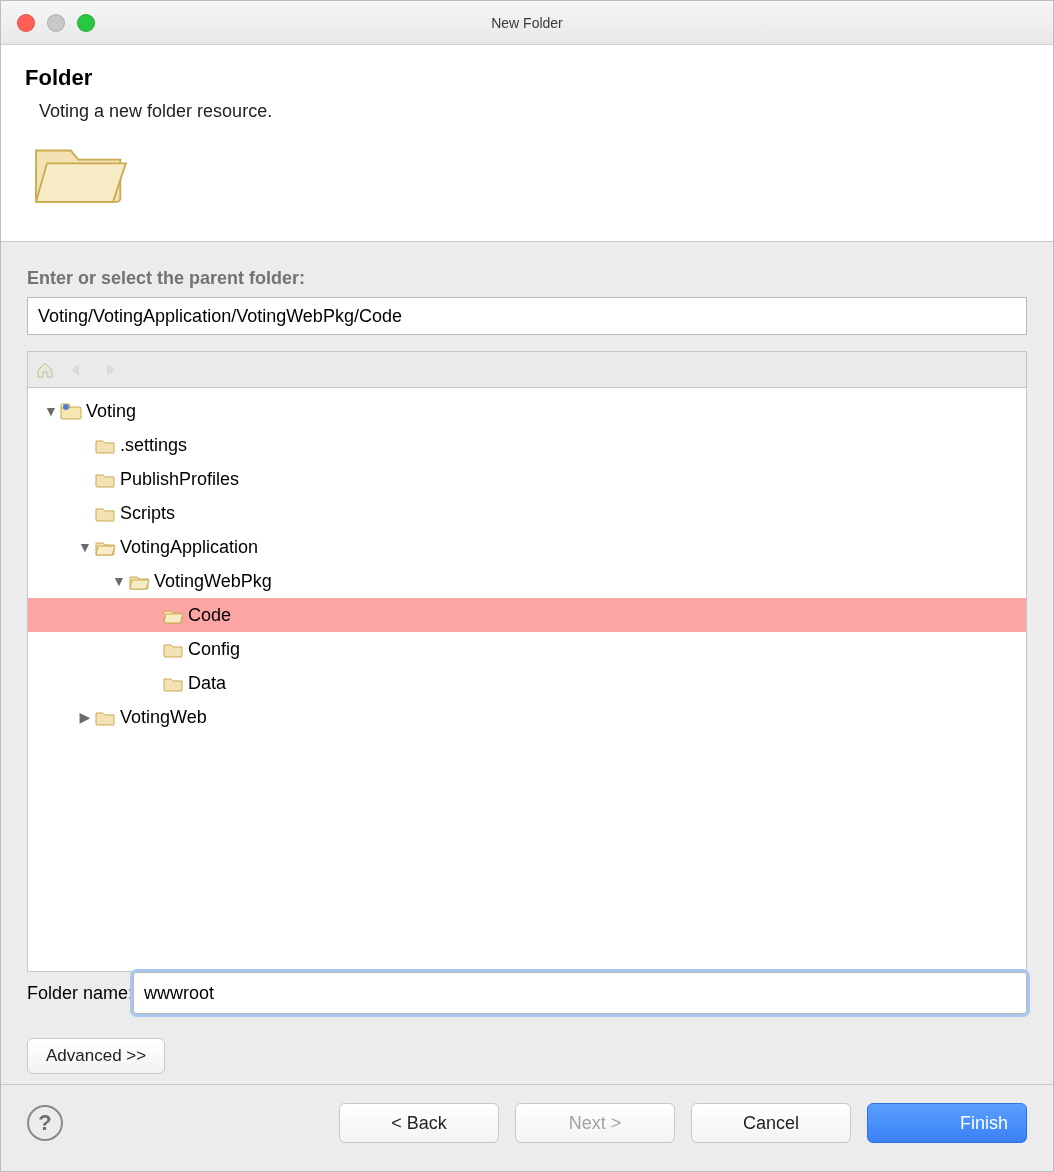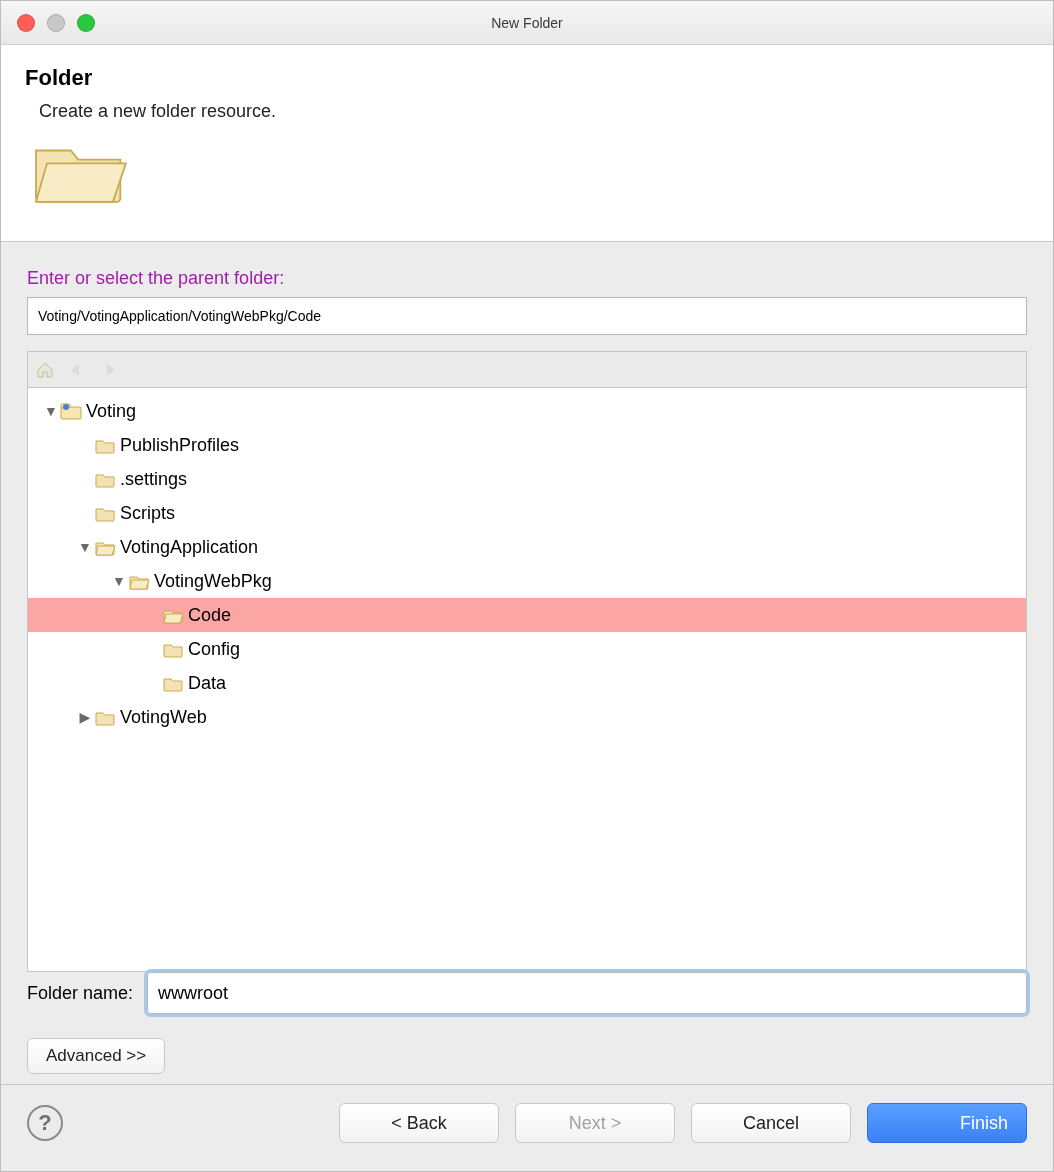--- a/index.html
+++ b/index.html
@@ -68,29 +68,29 @@
   .header-icon svg { width: 110px; height: 90px; }
 
   
   .body-area {
     flex: 1;
     padding: 26px 26px 10px 26px;
     background: #ececec;
     display: flex;
     flex-direction: column;
   }
-  .label { font-size: 18px; color: #a21caf; margin-bottom: 8px; }
+  .label { font-size: 18px; color: #737373; margin-bottom: 8px; font-weight: bold; }
 
   .path-input {
     width: 100%;
     height: 38px;
     border: 1px solid #b9b9b9;
     background: #fff;
     padding: 0 10px;
-    font-size: 14px;
+    font-size: 18px;
   }
 
   .tree-toolbar {
     margin-top: 16px;
     height: 36px;
     background: #eaeaea;
     border: 1px solid #c5c5c5;
     border-bottom: none;
     display: flex;
     align-items: center;
@@ -123,21 +123,20 @@
   .twisty.empty { visibility: hidden; }
   .node-icon { width:22px; height:20px; display:inline-flex; align-items:center; justify-content:center; margin-right:4px; }
   .indent-0 { padding-left: 14px; }
   .indent-1 { padding-left: 48px; }
   .indent-2 { padding-left: 82px; }
   .indent-3 { padding-left: 116px; }
 
   .name-row {
     display: flex;
     align-items: center;
-    gap: 14px;
   }
   .name-row label { font-size: 18px; }
   .name-input {
     flex: 1;
     height: 42px;
     border: 1px solid #b9b9b9;
     background: #fff;
     padding: 0 10px;
     font-size: 18px;
     outline: 3px solid #a6c8ef;
@@ -194,21 +193,21 @@
     <div class="traffic-light tl-close"></div>
     <div class="traffic-light tl-min"></div>
     <div class="traffic-light tl-max"></div>
   </div>
   <div class="titlebar-title">New Folder</div>
 </div>
 
 <div class="header-panel">
   <div class="header-text">
     <h1>Folder</h1>
-    <p>Create a new folder resource.</p>
+    <p>Voting a new folder resource.</p>
   </div>
   <div class="header-icon">
     <svg viewBox="0 0 120 96">
       <path d="M12 30 h38 l8 10 h46 v42 a4 4 0 0 1 -4 4 H16 a4 4 0 0 1 -4 -4 Z" fill="#f3e3b4" stroke="#caa94f" stroke-width="2"></path>
       <path d="M24 44 h86 l-14 42 H12 Z" fill="#f8ecc6" stroke="#caa94f" stroke-width="2"></path>
     </svg>
   </div>
 </div>
 
 <div class="body-area">
@@ -245,30 +244,30 @@
         </span>
         <span>Voting</span>
       </div>
       <div class="tree-row indent-1">
         <span class="twisty empty">▶</span>
         <span class="node-icon">
           <svg width="22" height="18" viewBox="0 0 22 18">
             <path d="M2 5h7l2 2h9v9a1 1 0 0 1-1 1H3a1 1 0 0 1-1-1Z" fill="#f3e3b4" stroke="#caa94f"></path>
           </svg>
         </span>
+        <span>.settings</span>
+      </div>
+      <div class="tree-row indent-1">
+        <span class="twisty empty">▶</span>
+        <span class="node-icon">
+          <svg width="22" height="18" viewBox="0 0 22 18">
+            <path d="M2 5h7l2 2h9v9a1 1 0 0 1-1 1H3a1 1 0 0 1-1-1Z" fill="#f3e3b4" stroke="#caa94f"></path>
+          </svg>
+        </span>
         <span>PublishProfiles</span>
-      </div>
-      <div class="tree-row indent-1">
-        <span class="twisty empty">▶</span>
-        <span class="node-icon">
-          <svg width="22" height="18" viewBox="0 0 22 18">
-            <path d="M2 5h7l2 2h9v9a1 1 0 0 1-1 1H3a1 1 0 0 1-1-1Z" fill="#f3e3b4" stroke="#caa94f"></path>
-          </svg>
-        </span>
-        <span>.settings</span>
       </div>
       <div class="tree-row indent-1">
         <span class="twisty empty">▶</span>
         <span class="node-icon">
           <svg width="22" height="18" viewBox="0 0 22 18">
             <path d="M2 5h7l2 2h9v9a1 1 0 0 1-1 1H3a1 1 0 0 1-1-1Z" fill="#f3e3b4" stroke="#caa94f"></path>
           </svg>
         </span>
         <span>Scripts</span>
       </div>

